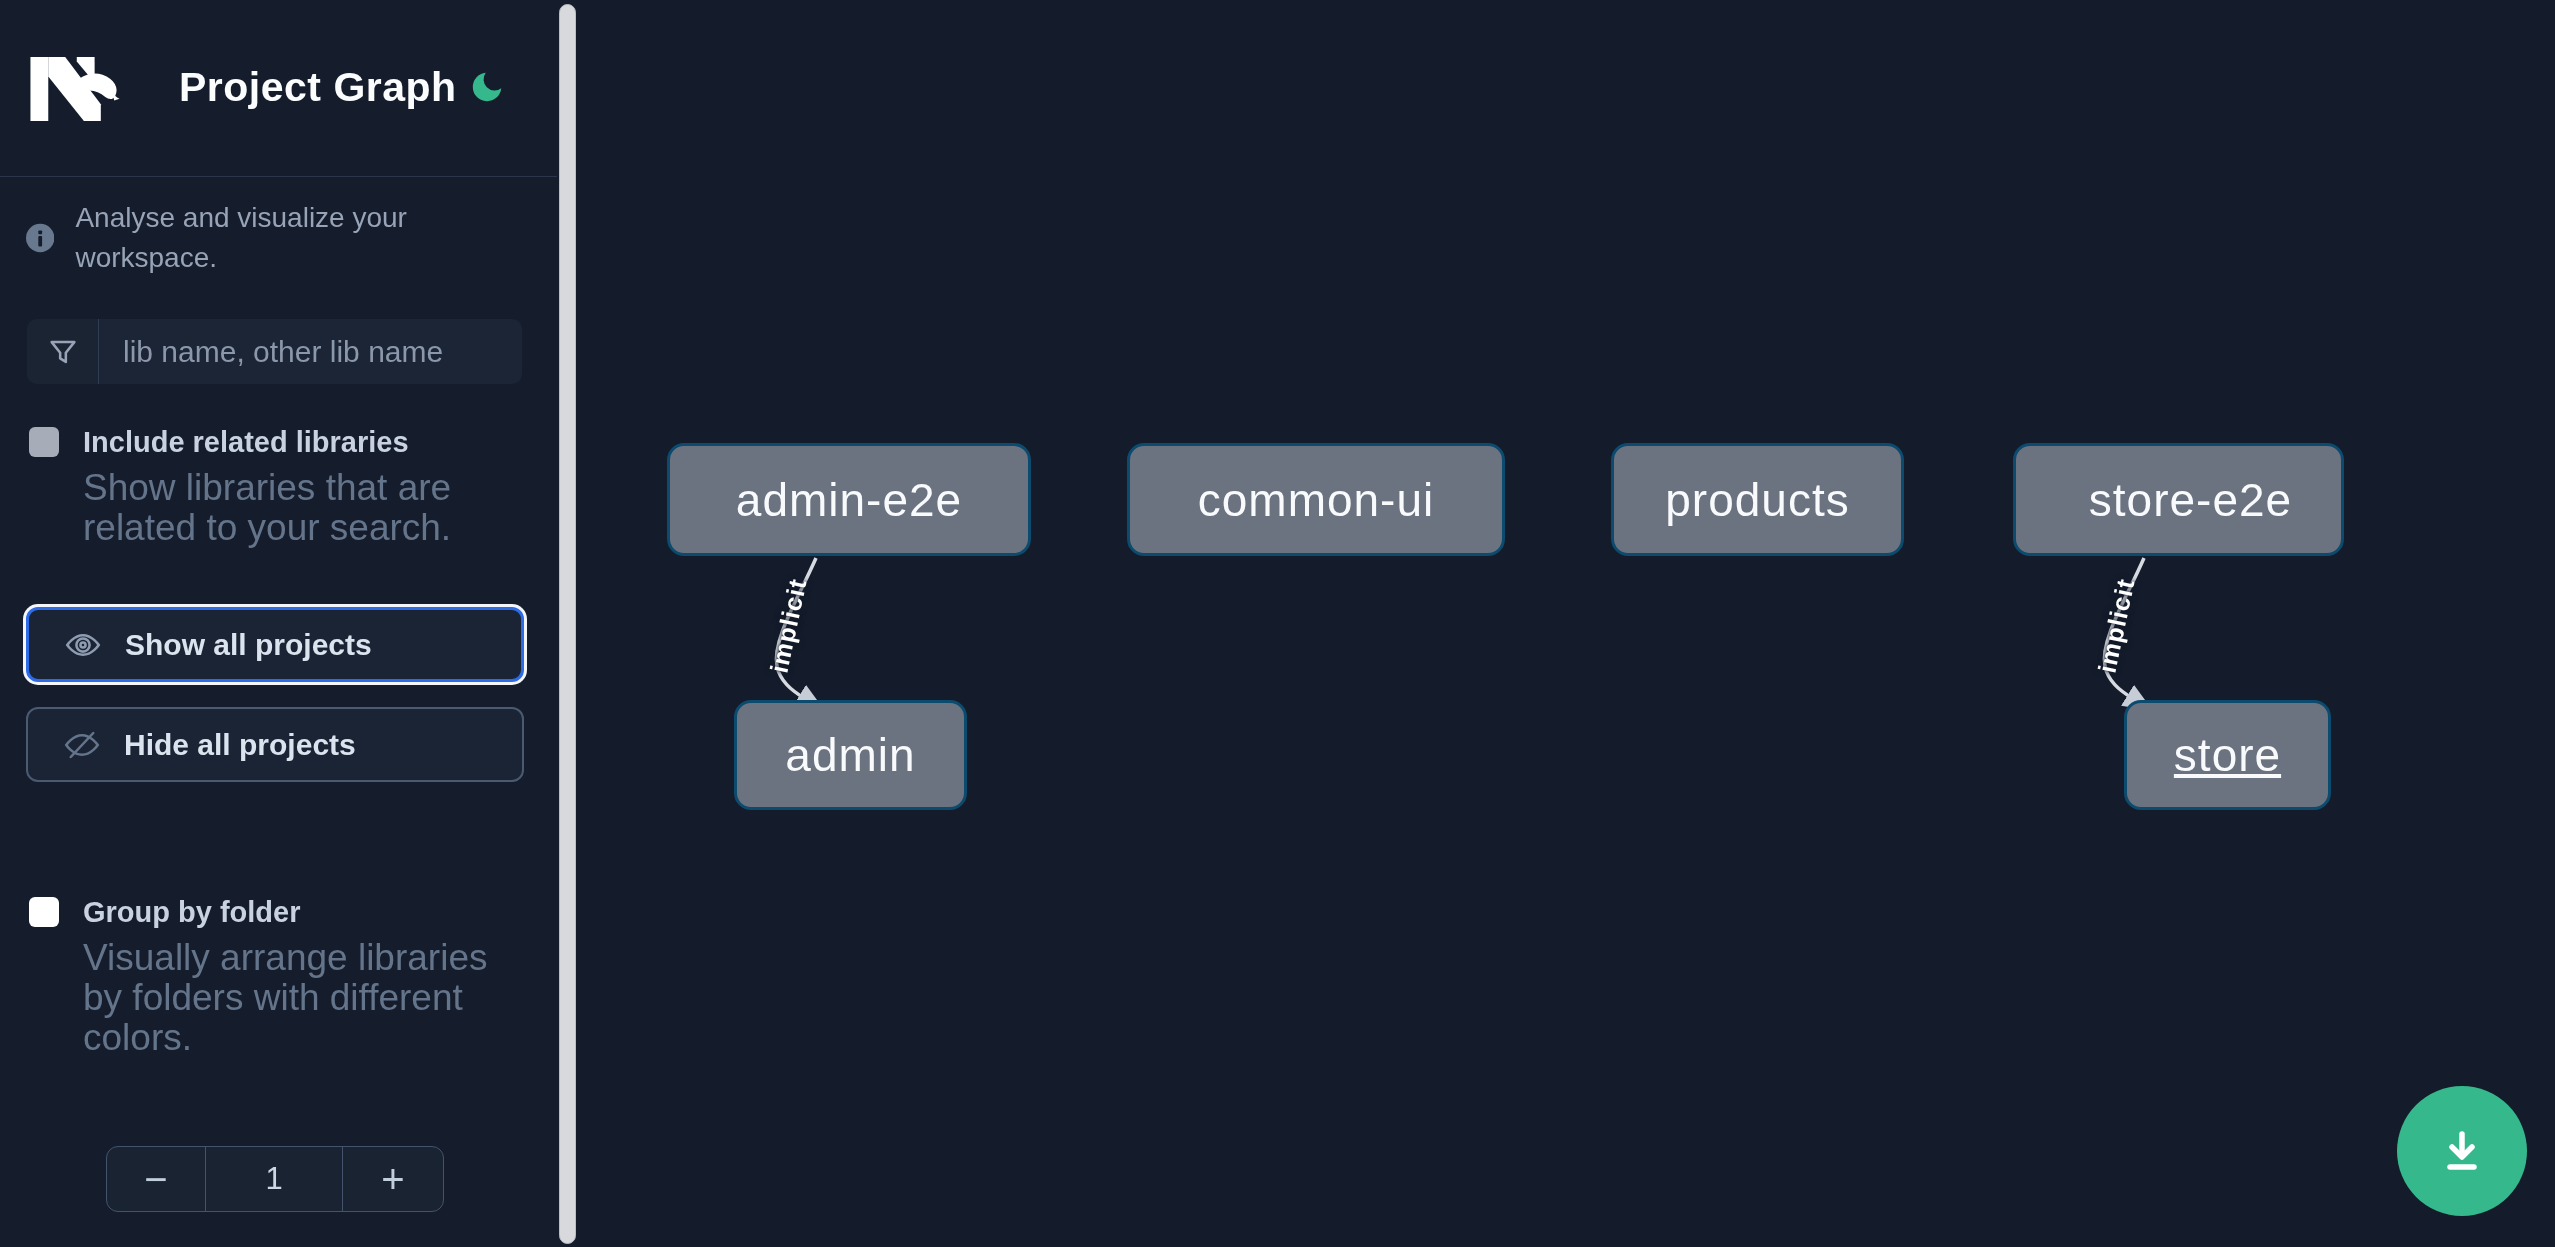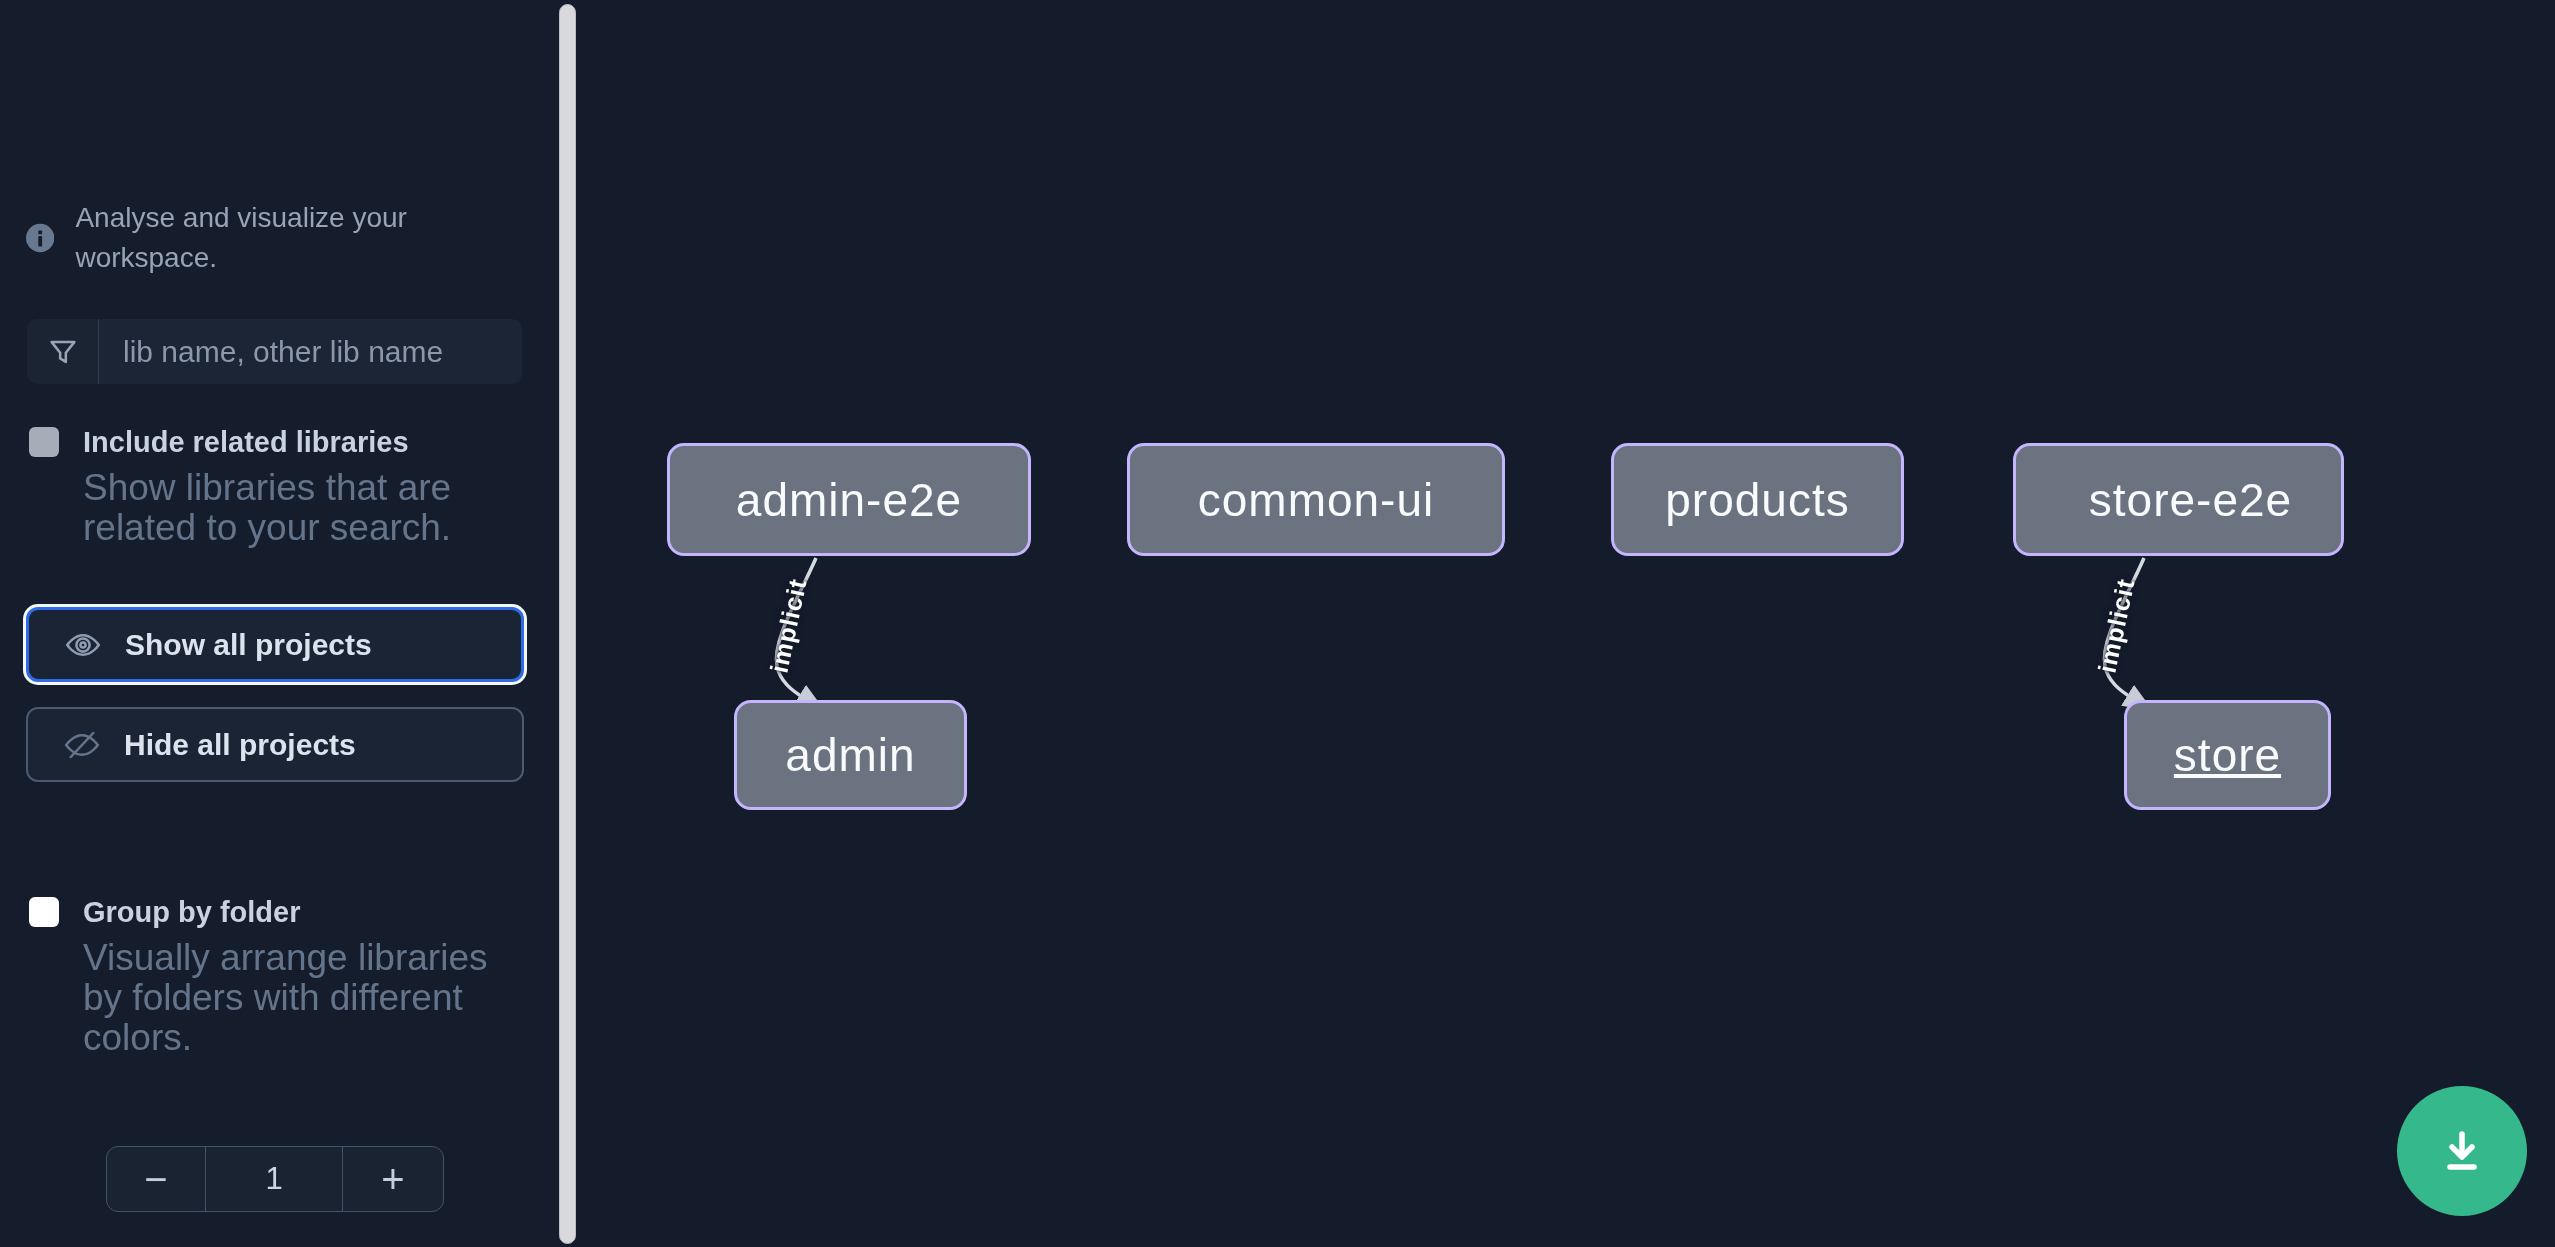--- a/index.html
+++ b/index.html
@@ -62,39 +62,54 @@
 
   
   .resizer { position:absolute; left:559px; top:4px; width:17px; height:1240px;
              border-radius:9px; background:#d8d9dc; border:1px solid #bcbdc2;
              cursor:col-resize; }
 
   
   .canvas { position:absolute; left:576px; top:0; width:1979px; height:1247px;
             background:#141c2b; }
   .edges { position:absolute; left:0; top:0; }
-  .gnode { position:absolute; background:#6b7280; border:3px solid #c4b5fd;
+  .gnode { position:absolute; background:#6b7280; border:3px solid #0c4a6e;
            border-radius:17px; color:#f8fafc; display:flex; align-items:center;
            justify-content:center; font-size:46px; letter-spacing:1px; cursor:pointer; }
   .edge-label { position:absolute; width:112px; height:32px; text-align:center;
                 color:#ffffff; font-size:25px; font-weight:700; letter-spacing:1px;
                 transform:rotate(-78deg);
                 text-shadow:0 0 6px #141c2b, 0 0 3px #141c2b; }
 
   .fab { position:absolute; left:1821px; top:1086px; width:130px; height:130px;
          border-radius:50%; background:#35b98c; display:flex; align-items:center;
          justify-content:center; cursor:pointer; border:none; }
 </style>
 </head>
 <body>
 
 <div class="app">
 
   <aside class="sidebar">
 
+    <div class="header">
+      <svg class="nx-logo" viewBox="0 0 110 92" fill="#ffffff">
+        <path d="M5 10 H25 V82 H5 Z"></path>
+        <path d="M25 10 H44 L84 63 V82 H65 L25 32 Z"></path>
+        <path d="M57 10 H77 V39 L57 15 Z"></path>
+        <path d="M49 48 C55 33 72 25 86 30 C99 35 105 45 100 54 C98 58 93 58 89 55
+                 C80 47 68 45 58 52 C53 55 50 52 49 48 Z"></path>
+        <path d="M97 50 C99 53 102 56 105 57 L99 59 Z"></path>
+      </svg>
+      <div class="app-title">Project Graph</div>
+      <svg class="moon" viewBox="0 0 24 24" fill="#35b98c">
+        <path d="M21 12.79A9 9 0 1 1 11.21 3 7 7 0 0 0 21 12.79z"></path>
+      </svg>
+      <div class="header-divider"></div>
+    </div>
 
     <div class="tagline-row">
       <svg width="30" height="30" viewBox="0 0 30 30">
         <circle cx="15" cy="15" r="15" fill="#68788e"></circle>
         <rect x="13" y="7" width="4" height="4" rx="1" fill="#151d2c"></rect>
         <rect x="13" y="13" width="4" height="11" rx="1" fill="#151d2c"></rect>
       </svg>
       <span class="tagline-text">Analyse and visualize your workspace.</span>
     </div>
 

